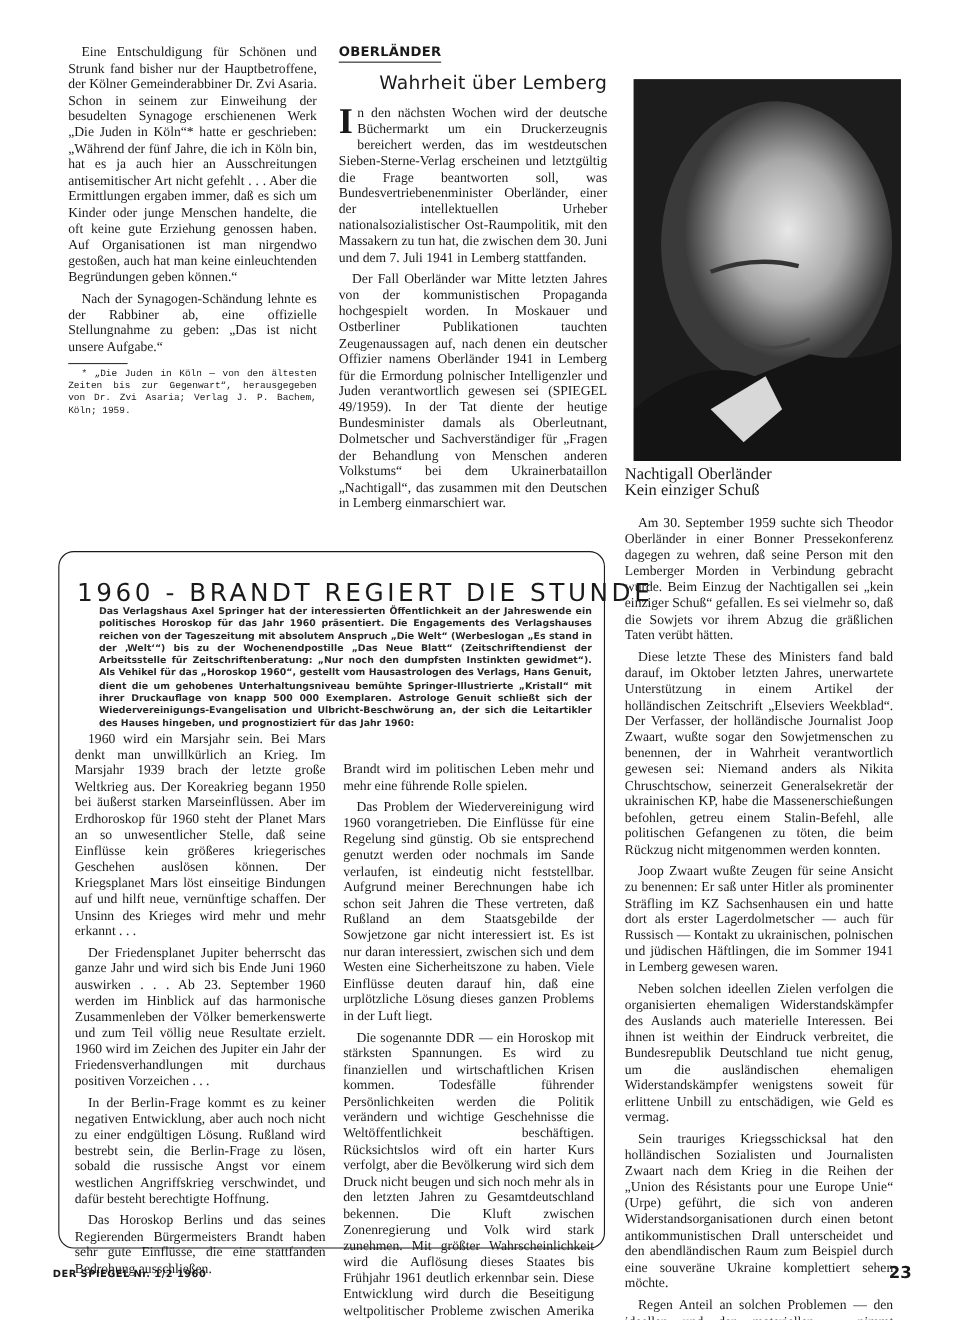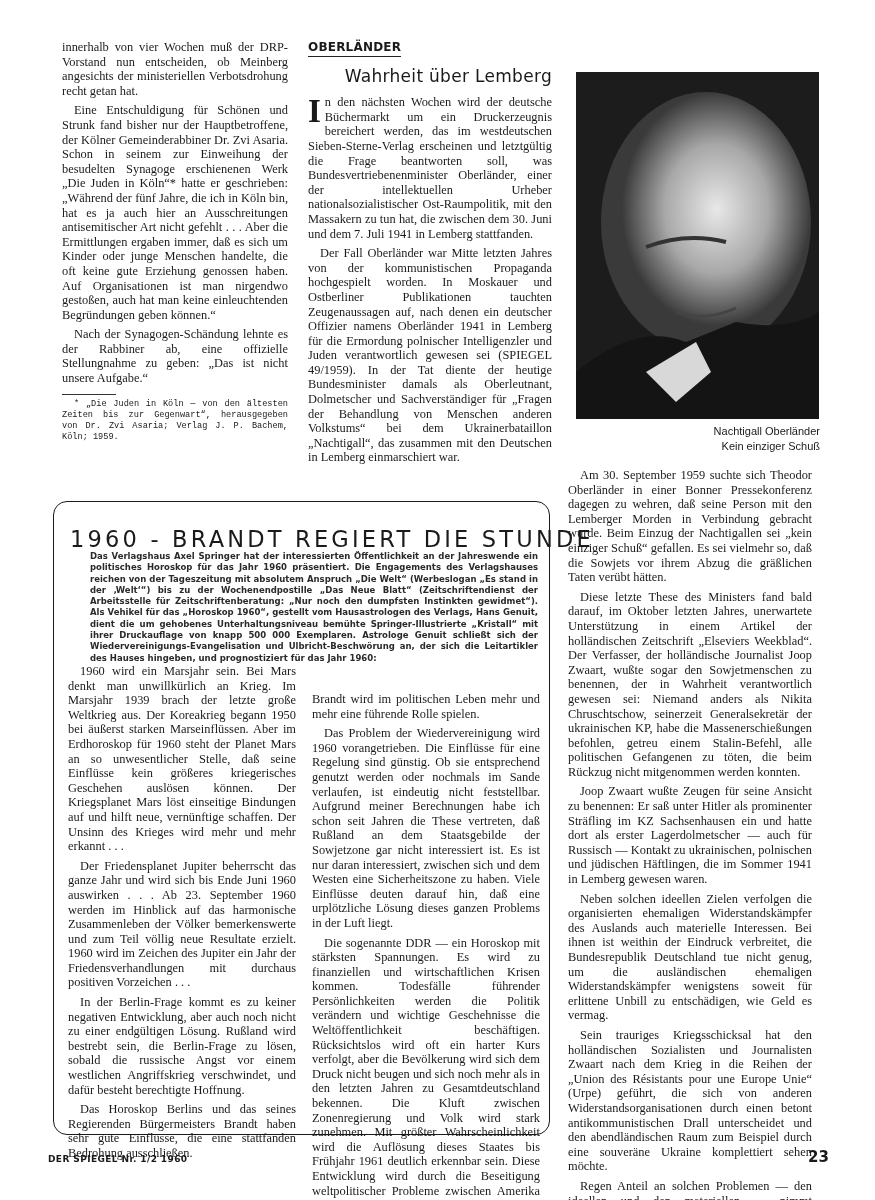--- a/index.html
+++ b/index.html
@@ -11,34 +11,33 @@
   #col-mid { left:308px; top:40px; width:244px; }
   #col-right { left:568px; top:468px; width:244px; }
   .kicker { font-family:"DejaVu Sans", sans-serif; font-weight:bold; font-size:12px; letter-spacing:0.2px; border-bottom:1.5px solid #222; display:inline-block; padding-bottom:1px; margin-bottom:12px; }
   .headline { font-family:"DejaVu Sans", sans-serif; font-size:17px; text-align:right; margin:0 0 12px 0; letter-spacing:0.3px; }
   .dropcap-p { text-indent:0 !important; }
   .dropcap { float:left; font-size:33px; line-height:28px; margin:2px 4px 0 0; font-family:"Liberation Serif", serif; font-weight:bold; }
   .footnote-rule { width:54px; border-top:1px solid #333; margin:8px 0 4px 0; }
   .footnote { font-family:Liberation Mono, monospace; font-size:8.6px; line-height:11px; text-align:justify; text-indent:0; margin:0; }
   #photo { position:absolute; left:576px; top:72px; width:243px; height:347px; background:#222; overflow:hidden; }
   #photo svg { width:100%; height:100%; display:block; }
-  #caption { position:absolute; left:568px; top:424px; width:252px; text-align:right; font-family:Liberation Sans, sans-serif; font-size:11px; line-height:15px; }
+  #caption { position:absolute; left:568px; top:424px; width:252px; text-align:left; font-family:Liberation Serif, serif; font-size:15px; line-height:15px; }
   #box { position:absolute; left:53px; top:501px; width:495px; height:632px; border:1.6px solid #1a1a1a; border-radius:14px; }
   #box-title { position:absolute; left:70px; top:526px; width:480px; font-family:"DejaVu Sans", sans-serif; font-size:22.5px; letter-spacing:3.2px; white-space:nowrap; }
   #box-intro { position:absolute; left:90px; top:551px; width:448px; font-family:"DejaVu Sans", sans-serif; font-size:8.5px; line-height:11.3px; text-align:justify; font-weight:bold; color:#2a2a2a; }
   #box-col1 { left:68px; top:664px; width:228px; }
   #box-col2 { left:312px; top:692px; width:228px; }
   #footer-left { position:absolute; left:48px; top:1154px; font-family:"DejaVu Sans", sans-serif; font-size:9px; font-weight:bold; letter-spacing:0.4px; }
   #footer-right { position:absolute; left:808px; top:1148px; font-family:"DejaVu Sans", sans-serif; font-size:15px; font-weight:bold;text-align:center; }
 </style>
 </head>
 <body>
 
 <div class="col" id="col-left">
-  <p class="noind">innerhalb von vier Wochen muß der DRP-Vorstand nun entscheiden, ob Meinberg angesichts der ministeriellen Verbotsdrohung recht getan hat.</p>
   <p>Eine Entschuldigung für Schönen und Strunk fand bisher nur der Hauptbetroffene, der Kölner Gemeinderabbiner Dr. Zvi Asaria. Schon in seinem zur Einweihung der besudelten Synagoge erschienenen Werk „Die Juden in Köln“* hatte er geschrieben: „Während der fünf Jahre, die ich in Köln bin, hat es ja auch hier an Ausschreitungen antisemitischer Art nicht gefehlt . . . Aber die Ermittlungen ergaben immer, daß es sich um Kinder oder junge Menschen handelte, die oft keine gute Erziehung genossen haben. Auf Organisationen ist man nirgendwo gestoßen, auch hat man keine einleuchtenden Begründungen geben können.“</p>
   <p>Nach der Synagogen-Schändung lehnte es der Rabbiner ab, eine offizielle Stellungnahme zu geben: „Das ist nicht unsere Aufgabe.“</p>
   <div class="footnote-rule"></div>
   <p class="footnote">* „Die Juden in Köln — von den ältesten Zeiten bis zur Gegenwart“, herausgegeben von Dr. Zvi Asaria; Verlag J. P. Bachem, Köln; 1959.</p>
 </div>
 
 <div class="col" id="col-mid">
   <div class="kicker">OBERLÄNDER</div>
   <div class="headline">Wahrheit über Lemberg</div>
   <p class="dropcap-p"><span class="dropcap">I</span><span>n den nächsten Wochen wird der deutsche Büchermarkt um ein Druckerzeugnis bereichert werden, das im westdeutschen Sieben-Sterne-Verlag erscheinen und letztgültig die Frage beantworten soll, was Bundesvertriebenenminister Oberländer, einer der intellektuellen Urheber nationalsozialistischer Ost-Raumpolitik, mit den Massakern zu tun hat, die zwischen dem 30. Juni und dem 7. Juli 1941 in Lemberg stattfanden.</span></p>

